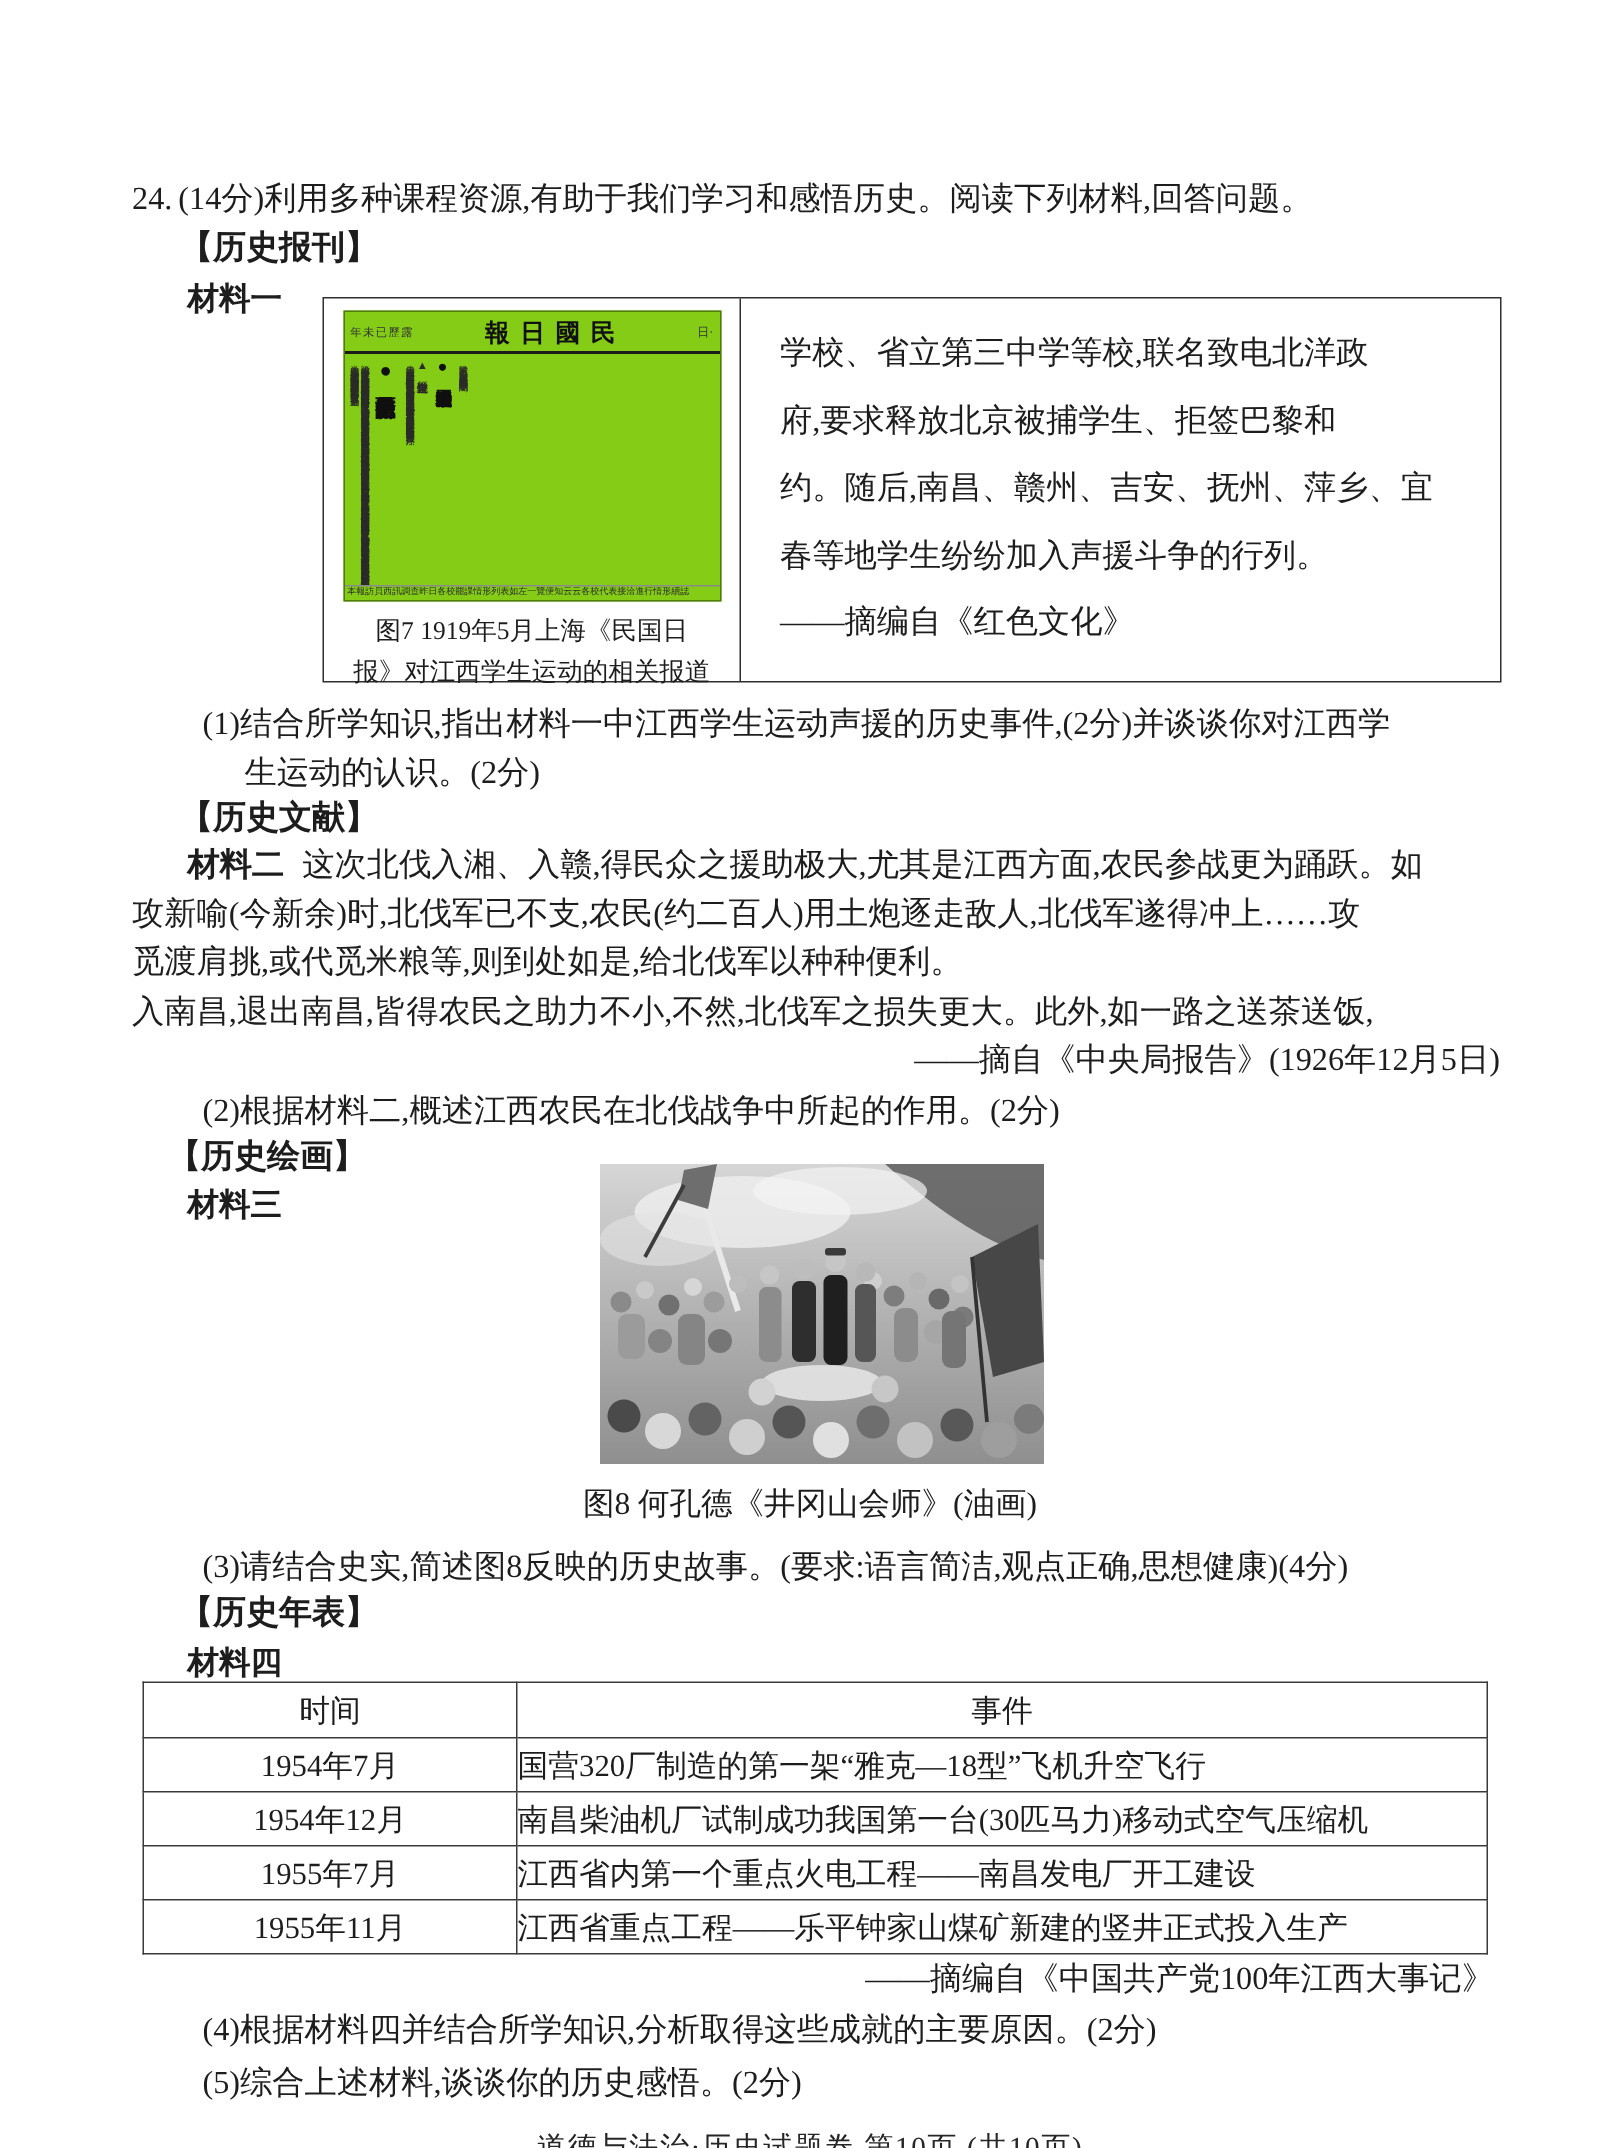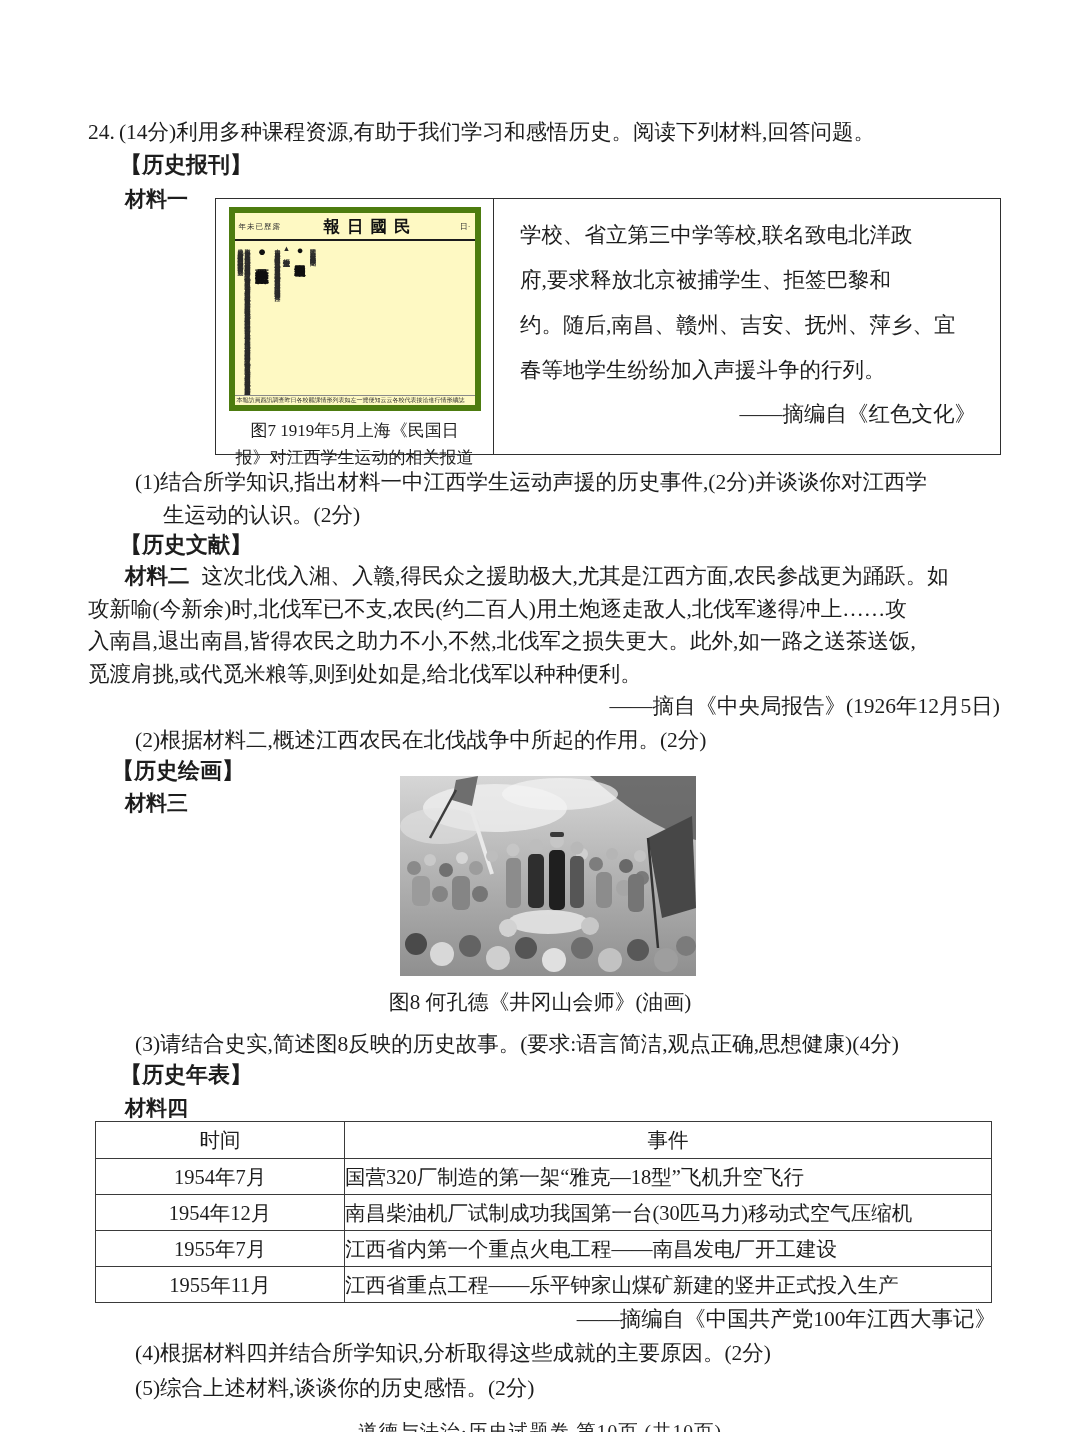--- a/index.html
+++ b/index.html
@@ -8,23 +8,23 @@
   .abs{position:absolute;}
   .qtext{font-size:21.5px;line-height:33px;}
   .sec-header{font-family:"Liberation Sans","DejaVu Sans",sans-serif;font-weight:700;font-size:22px;}
   .mat-label{font-family:"Liberation Sans","DejaVu Sans",sans-serif;font-weight:700;font-size:21px;}
   
   .m1-box{display:flex;border:1.5px solid #2f2f2f;box-sizing:border-box;}
   .m1-left{width:278px;border-right:1.5px solid #2f2f2f;box-sizing:border-box;padding:8px 12px 4px 12px;}
   .m1-right{flex:1;padding:14px 22px 6px 26px;box-sizing:border-box;}
   .excerpt-line{font-size:21.5px;line-height:45px;white-space:nowrap;}
   .excerpt-line.first{text-indent:2em;}
-  .excerpt-src{font-size:21.5px;line-height:42px;text-align:right;padding-right:2px;}
-  
-  .np{border:6px solid #4d7c0f;background:#fef9c3;width:252px;box-sizing:border-box;margin:0 auto;}
+  .excerpt-src{font-size:21.5px;line-height:42px;padding-right:2px;}
+  
+  .np{border:1px solid #4d7c0f;background:#84cc16;width:252px;box-sizing:border-box;margin:0 auto;}
   .np-mast{display:flex;align-items:center;height:25px;padding:1px 4px 0 4px;border-bottom:2.5px solid #1c1c1c;}
   .np-mast-left{font-size:7.5px;color:#333;letter-spacing:1px;white-space:nowrap;}
   .np-mast-main{flex:1;text-align:center;font-weight:700;font-size:16.5px;letter-spacing:7px;color:#111;white-space:nowrap;}
   .np-mast-right{font-size:8px;color:#333;white-space:nowrap;}
   .np-body{writing-mode:vertical-rl;height:148px;padding:3px 2px;overflow:hidden;color:#2b2b2b;}
   .np-fp{font-size:6px;line-height:7px;letter-spacing:0.5px;display:block;}
   .np-h1{display:block;font-size:11px;line-height:14px;font-weight:700;margin:0 2px;color:#101010;}
   .np-h1b{display:block;font-size:7.5px;line-height:9.5px;margin:0 1px;}
   .np-h2{display:block;font-size:13.5px;line-height:17px;font-weight:700;margin:0 3px;color:#101010;}
   .np-bottom{font-size:6px;line-height:8px;height:9px;overflow:hidden;border-top:1px solid #8a8a8a;padding:0 2px;color:#2b2b2b;white-space:nowrap;}
@@ -94,22 +94,22 @@
     <div style="margin-left:28px;">生运动的认识。(2分)</div>
   </div>
 
   <div class="abs sec-header" style="left:120px;top:486px;">【历史文献】</div>
 
   <div class="abs" style="left:88px;top:516px;width:912px;">
     <div class="m2-line m2-first">
       <span class="m2-label">材料二</span><span>这次北伐入湘、入赣,得民众之援助极大,尤其是江西方面,农民参战更为踊跃。如</span>
     </div>
     <div class="m2-line">攻新喻(今新余)时,北伐军已不支,农民(约二百人)用土炮逐走敌人,北伐军遂得冲上……攻</div>
+    <div class="m2-line">觅渡肩挑,或代觅米粮等,则到处如是,给北伐军以种种便利。</div>
     <div class="m2-line">入南昌,退出南昌,皆得农民之助力不小,不然,北伐军之损失更大。此外,如一路之送茶送饭,</div>
-    <div class="m2-line">觅渡肩挑,或代觅米粮等,则到处如是,给北伐军以种种便利。</div>
     <div class="src-right" style="line-height:33px;text-align:right;">——摘自《中央局报告》(1926年12月5日)</div>
   </div>
 
   <div class="abs qtext" style="left:135px;top:680px;width:900px;">(2)根据材料二,概述江西农民在北伐战争中所起的作用。(2分)</div>
 
   <div class="abs sec-header" style="left:112px;top:712px;text-align:right;">【历史绘画】</div>
   <div class="abs mat-label" style="left:125px;top:745px;">材料三</div>
 
   <div class="abs" style="left:400px;top:732px;width:296px;height:200px;">
     <svg width="296" height="200" viewBox="0 0 296 200">

